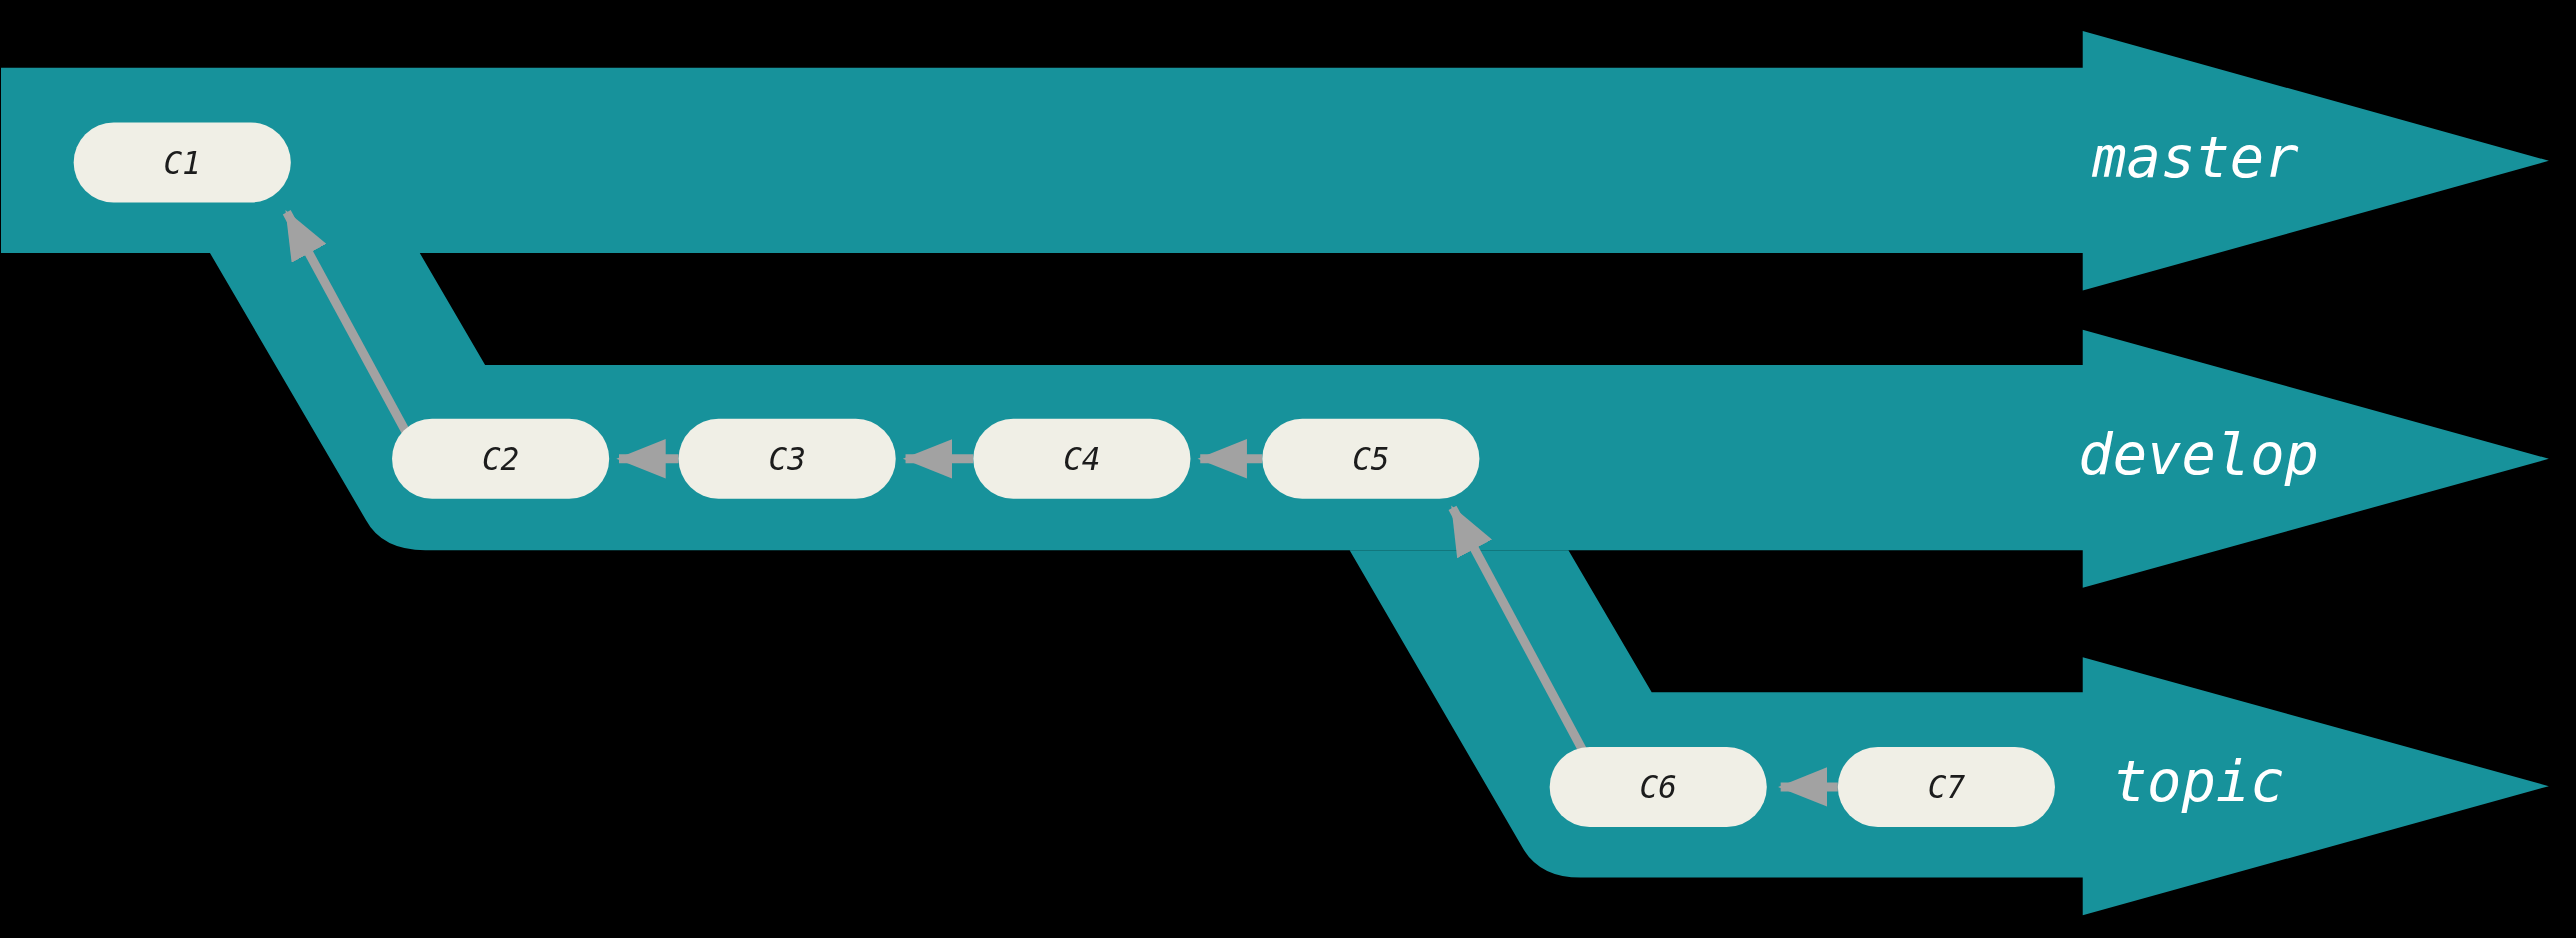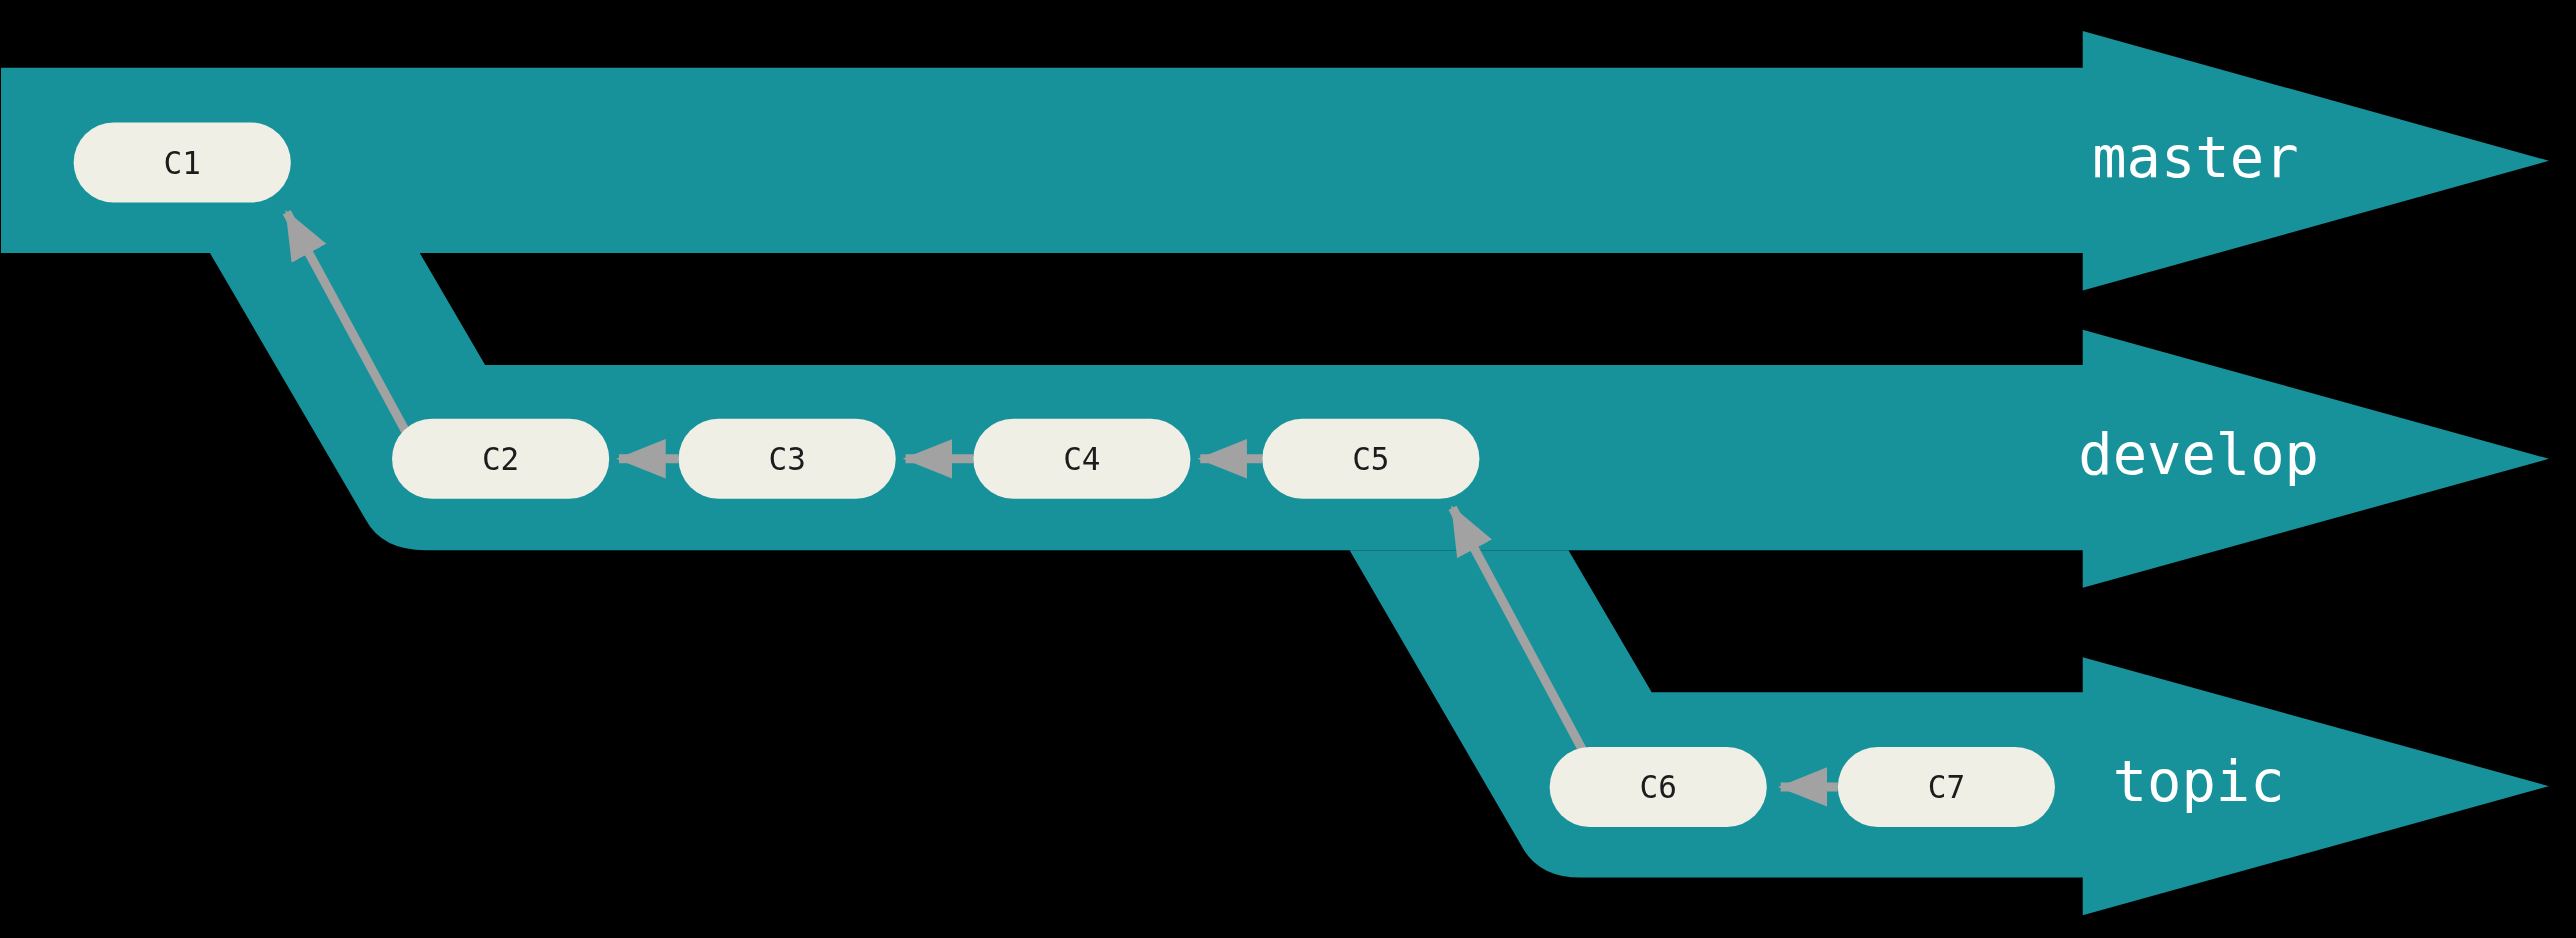--- a/index.html
+++ b/index.html
@@ -7,20 +7,21 @@
     padding: 0;
     background: #000;
     width: 100%;
     height: 100%;
     overflow: hidden;
   }
   .stage {
     width: 100vw;
     height: 100vh;
     display: block;
+    font-style: italic;
   }
   svg { display: block; width: 100%; height: 100%; }
   text {
     font-family: "DejaVu Sans Mono", "Liberation Mono", monospace;
   }
   .commit-label {
     font-size: 38px;
     text-anchor: middle;
     font-weight: 500;
   }

